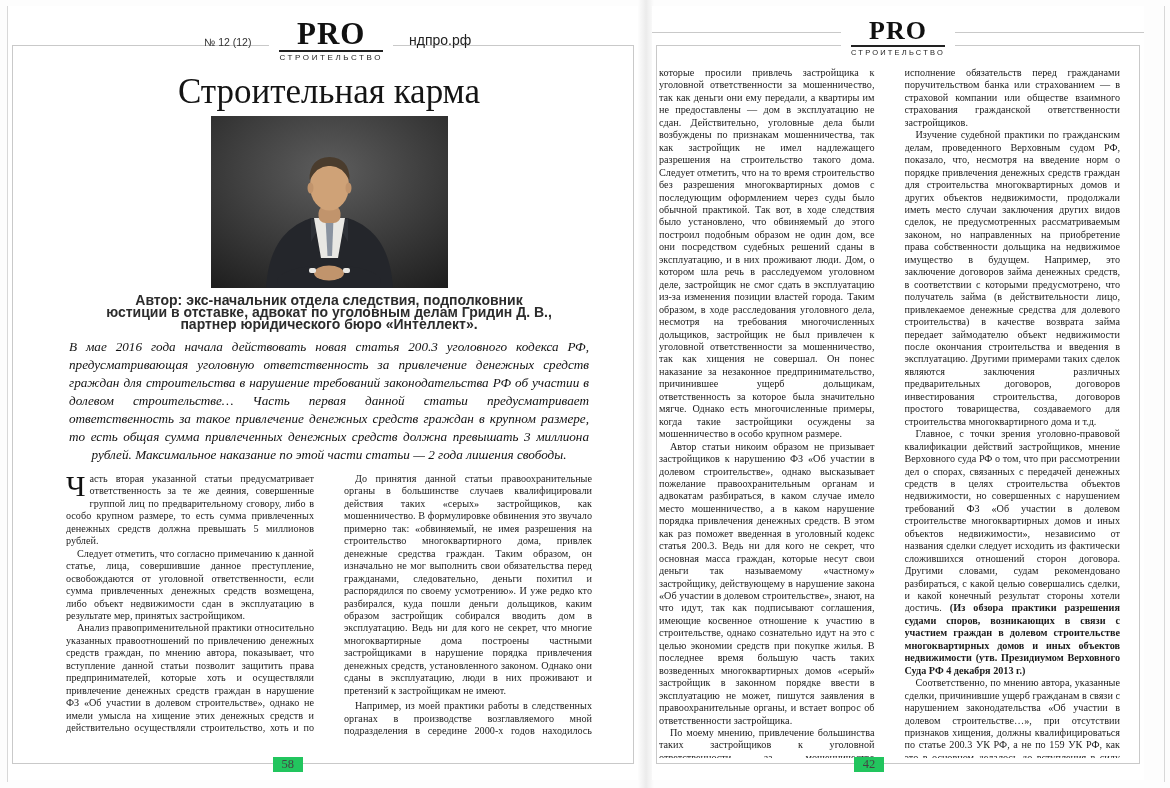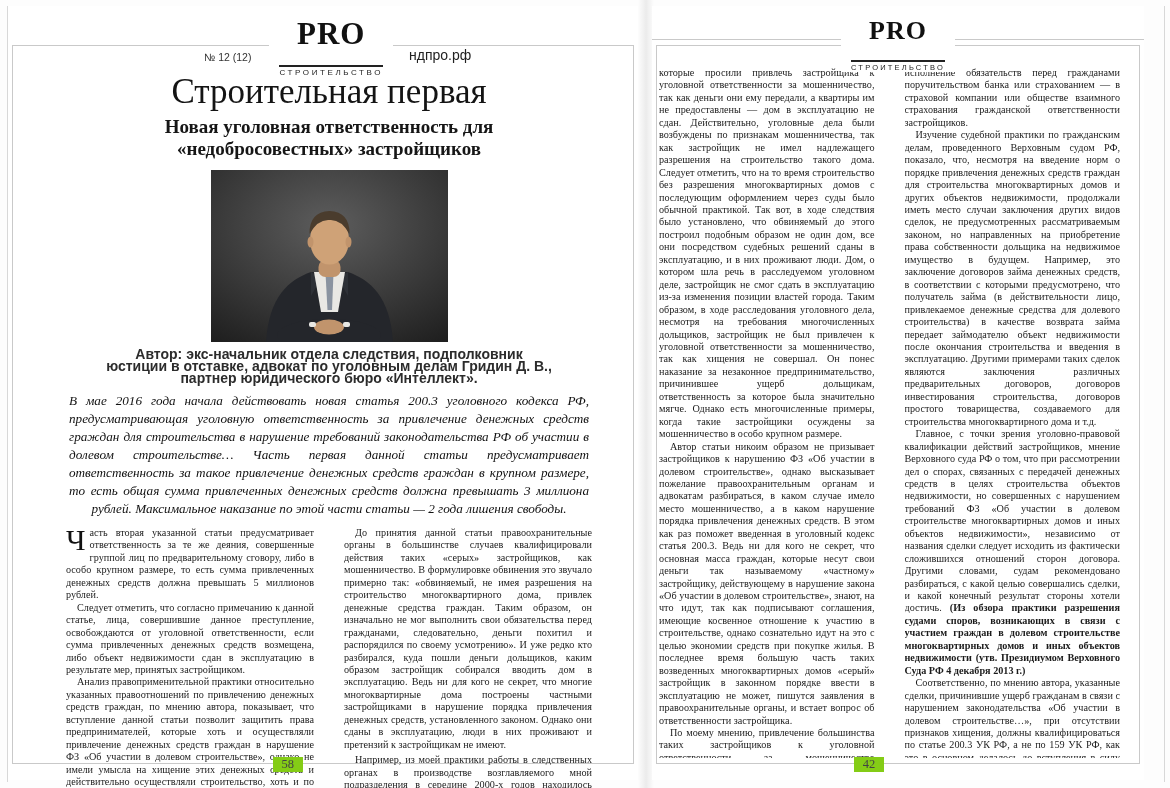--- a/index.html
+++ b/index.html
@@ -18,32 +18,32 @@
   .page-right{left:652px;width:492px;}
   .frame{position:absolute;left:4px;right:4px;top:39px;bottom:16px;border:1px solid #c9c9c9;}
 
   
   .hdr{position:absolute;top:12px;left:0;right:0;z-index:3;}
   .hdr-left{display:flex;align-items:flex-end;justify-content:flex-start;padding-left:196px;}
   .issue{font-family:"Liberation Sans","DejaVu Sans",sans-serif;font-size:10.5px;color:#333;
     margin-right:18px;margin-bottom:14px;}
   .logo{background:#fff;padding:0 10px;text-align:center;line-height:1;}
   .logo-main{font-family:"Liberation Serif",serif;font-weight:bold;font-size:31px;letter-spacing:1px;
-    color:#111;border-bottom:2px solid #222;padding-bottom:16px;}
+    color:#111;border-bottom:2px solid #222;padding-bottom:1px;}
   .logo-sub{font-family:"Liberation Sans","DejaVu Sans",sans-serif;font-size:8px;letter-spacing:2.6px;
     color:#222;margin-top:2px;}
   .site{font-family:"Liberation Sans","DejaVu Sans",sans-serif;font-size:14px;color:#222;
     margin-left:16px;margin-bottom:14px;}
   .hdr-right{display:flex;align-items:center;}
   .hdr-right .rule{flex:1;height:1px;background:#c9c9c9;margin-bottom:10px;}
   .hdr-right .logo-main{font-size:26px;}
   .hdr-right .logo-sub{font-size:7.5px;letter-spacing:2.2px;}
 
   
-  .pagenum{position:absolute;bottom:8px;z-index:3;background:#84cc16;padding:0 9px;
+  .pagenum{position:absolute;bottom:8px;z-index:3;background:#22c55e;padding:0 9px;
     font-size:12.5px;color:#444;}
   .pn-left{left:42%;}
   .pn-right{left:41%;}
 
   
   .content-left{position:absolute;left:58px;right:46px;top:52px;}
   h1.title{margin:14px 0 4px 0;font-weight:normal;font-size:35px;text-align:center;color:#141414;}
   h2.subtitle{margin:2px auto 10px auto;font-weight:bold;font-size:19px;line-height:22px;
     text-align:center;color:#161616;width:420px;}
   figure.photo{margin:2px auto 0 auto;width:237px;height:172px;display:block;}
@@ -77,22 +77,21 @@
     <header class="hdr hdr-left">
       <span class="issue">№ 12 (12)</span>
       <div class="logo">
         <div class="logo-main">PRO</div>
         <div class="logo-sub">СТРОИТЕЛЬСТВО</div>
       </div>
       <span class="site">ндпро.рф</span>
     </header>
 
     <div class="content-left">
-      <h1 class="title">Строительная первая</h1>
-      <h2 class="subtitle">Новая уголовная ответственность для «недобросовестных» застройщиков</h2>
+      <h1 class="title">Строительная карма</h1>
 
       <figure class="photo">
         <svg viewBox="0 0 237 172" xmlns="http://www.w3.org/2000/svg">
           <defs>
             <radialGradient id="bgv" cx="50%" cy="32%" r="85%">
               <stop offset="0%" stop-color="#5d5d5d"></stop>
               <stop offset="55%" stop-color="#3a3a3a"></stop>
               <stop offset="100%" stop-color="#1d1d1d"></stop>
             </radialGradient>
           </defs>

